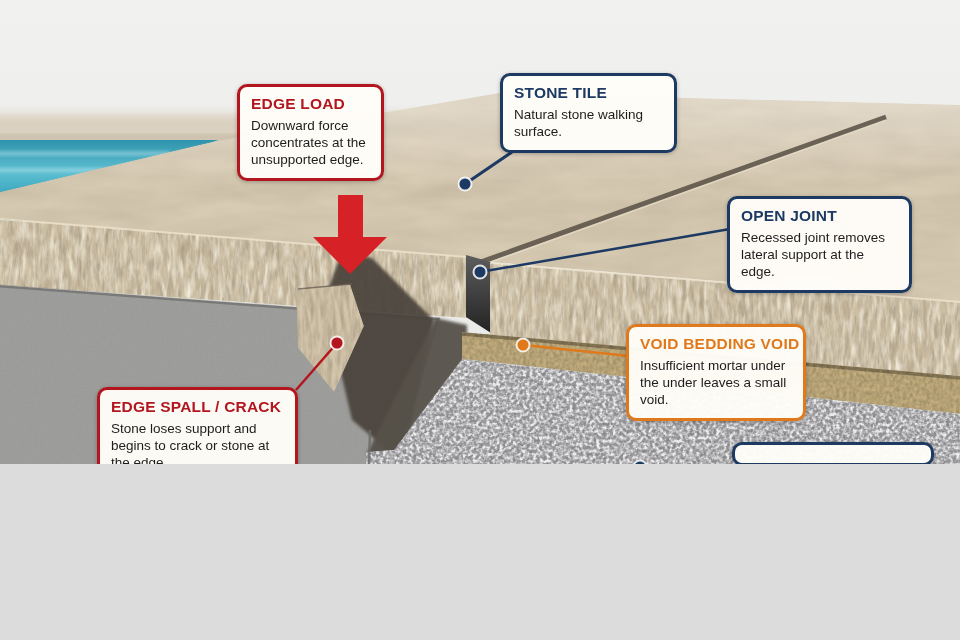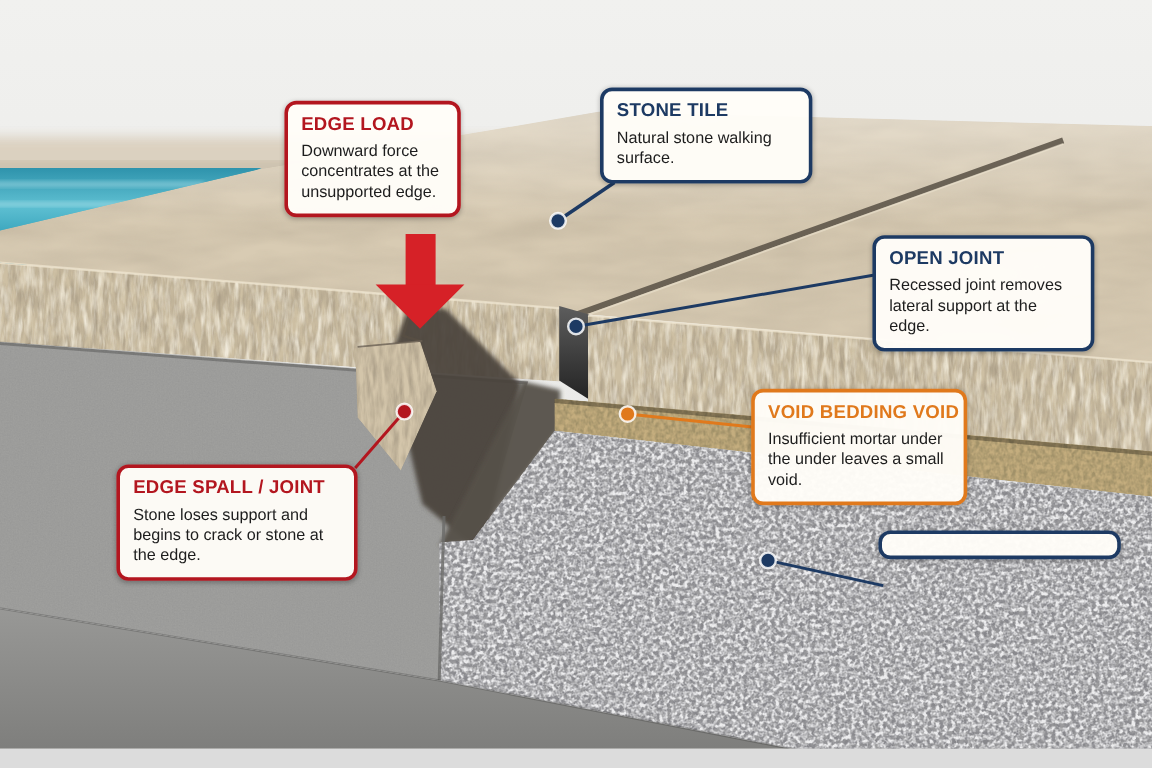--- a/index.html
+++ b/index.html
@@ -1,16 +1,16 @@
 <!DOCTYPE html>
 <html><head>
 <meta charset="utf-8">
 <style>
   html,body{margin:0;padding:0;background:#dcdcdc;}
-  .stage{position:relative;width:960px;height:624px;overflow:hidden;
+  .stage{position:relative;width:960px;height:464px;overflow:hidden;
          font-family:"Liberation Sans","DejaVu Sans",sans-serif;background:#ececea;}
   .scene{position:absolute;left:0;top:0;width:960px;height:640px;display:block;}
   .callout{position:absolute;z-index:2;background:rgba(255,253,248,0.97);
            border:3px solid var(--accent,#333);border-radius:10px;
            padding:8px 11px 10px 11px;box-shadow:0 1px 4px rgba(0,0,0,0.28);
            box-sizing:border-box;}
   .c-title{font-weight:bold;font-size:15.5px;letter-spacing:.2px;color:var(--accent,#333);
            margin:0 0 4px 0;white-space:nowrap;}
   .c-body{font-size:13.5px;line-height:1.27;color:#1d1d1d;}
   #co-edge-load{left:237px;top:84px;width:147px;}
@@ -211,19 +211,19 @@
   </div>
   <div class="callout" id="co-stone-tile" style="--accent: #1d3a63;">
     <div class="c-title">STONE TILE</div>
     <div class="c-body">Natural stone walking surface.</div>
   </div>
   <div class="callout" id="co-bedding" style="--accent: #e0791c;">
     <div class="c-title">VOID BEDDING VOID</div>
     <div class="c-body">Insufficient mortar under the under leaves a small void.</div>
   </div>
   <div class="callout" id="co-spall" style="--accent: #b3161f;">
-    <div class="c-title">EDGE SPALL / JOINT</div>
+    <div class="c-title">EDGE SPALL / CRACK</div>
     <div class="c-body">Stone loses support and begins to crack or stone at the edge.</div>
   </div>
   <div class="callout" id="co-support" style="--accent: #1d3a63;">
   </div>
 
 </div>
 
 </body></html>

